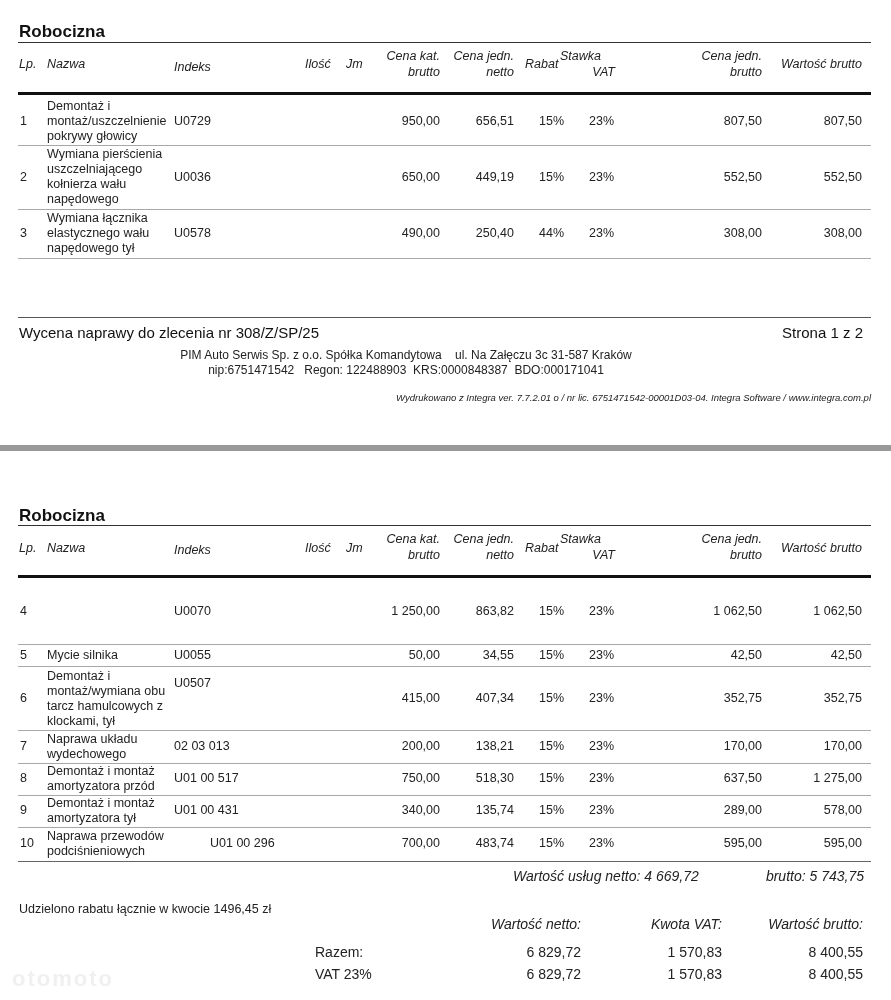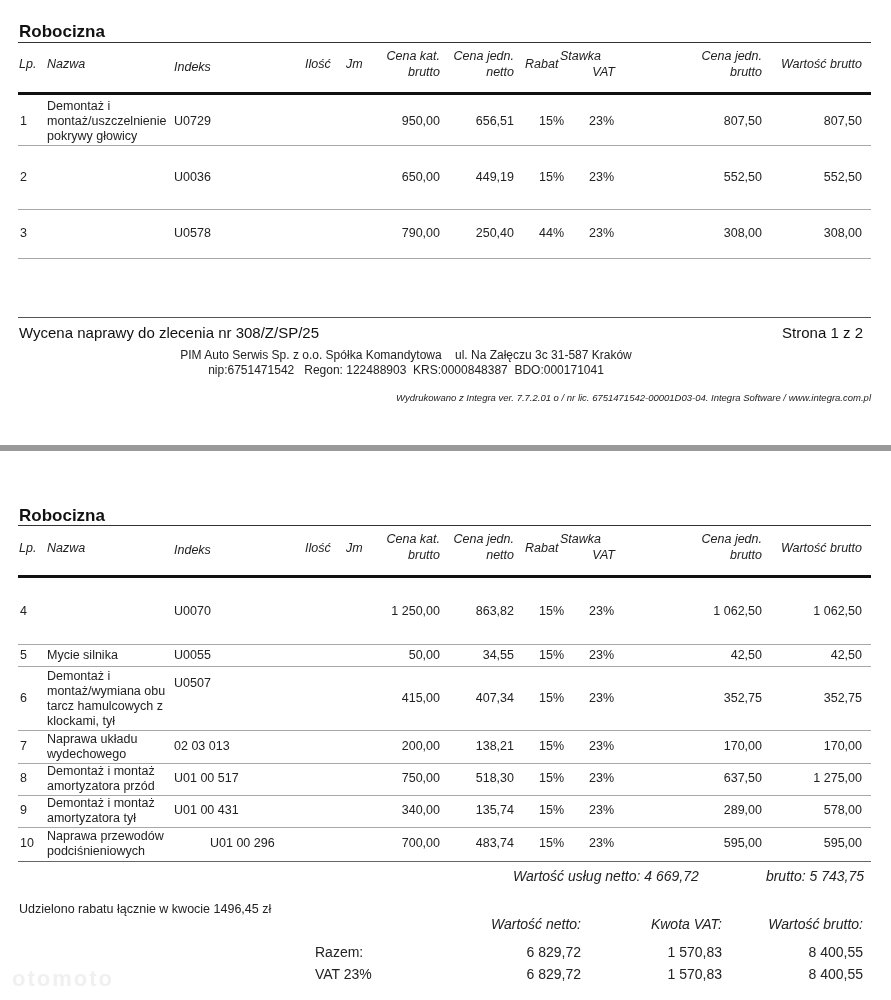--- a/index.html
+++ b/index.html
@@ -70,34 +70,45 @@
   <div class="cell r" style="left:434px; width:80px; top:16px;">656,51</div>
   <div class="cell" style="left:539px; top:16px;">15%</div>
   <div class="cell" style="left:589px; top:16px;">23%</div>
   <div class="cell r" style="left:680px; width:82px; top:16px;">807,50</div>
   <div class="cell r" style="left:770px; width:92px; top:16px;">807,50</div>
 </div>
 <div class="rule-row" style="top:145px;"></div>
 
 <div class="row" style="top:146px; height:63px;">
   <div class="cell" style="left:20px; top:24px;">2</div>
+  <div class="cell" style="left:47px; top:1px;">
+    <div>Wymiana pierścienia</div>
+      <div>uszczelniającego</div>
+      <div>kołnierza wału</div>
+      <div>napędowego</div>
+  </div>
   <div class="cell" style="left:174px; top:24px;">U0036</div>
   <div class="cell r" style="left:360px; width:80px; top:24px;">650,00</div>
   <div class="cell r" style="left:434px; width:80px; top:24px;">449,19</div>
   <div class="cell" style="left:539px; top:24px;">15%</div>
   <div class="cell" style="left:589px; top:24px;">23%</div>
   <div class="cell r" style="left:680px; width:82px; top:24px;">552,50</div>
   <div class="cell r" style="left:770px; width:92px; top:24px;">552,50</div>
 </div>
 <div class="rule-row" style="top:209px;"></div>
 
 <div class="row" style="top:210px; height:48px;">
   <div class="cell" style="left:20px; top:16px;">3</div>
+  <div class="cell" style="left:47px; top:1px;">
+    <div>Wymiana łącznika</div>
+      <div>elastycznego wału</div>
+      <div>napędowego tył</div>
+  </div>
   <div class="cell" style="left:174px; top:16px;">U0578</div>
-  <div class="cell r" style="left:360px; width:80px; top:16px;">790,00</div>
+  <div class="cell r" style="left:360px; width:80px; top:16px;">490,00</div>
   <div class="cell r" style="left:434px; width:80px; top:16px;">250,40</div>
   <div class="cell" style="left:539px; top:16px;">44%</div>
   <div class="cell" style="left:589px; top:16px;">23%</div>
   <div class="cell r" style="left:680px; width:82px; top:16px;">308,00</div>
   <div class="cell r" style="left:770px; width:92px; top:16px;">308,00</div>
 </div>
 <div class="rule-row" style="top:258px;"></div>
 
 <div class="rule-thin" style="top:317px; background:#555;"></div>
 <div class="abs footer-title" style="left:19px; top:324px;">Wycena naprawy do zlecenia nr 308/Z/SP/25</div>

